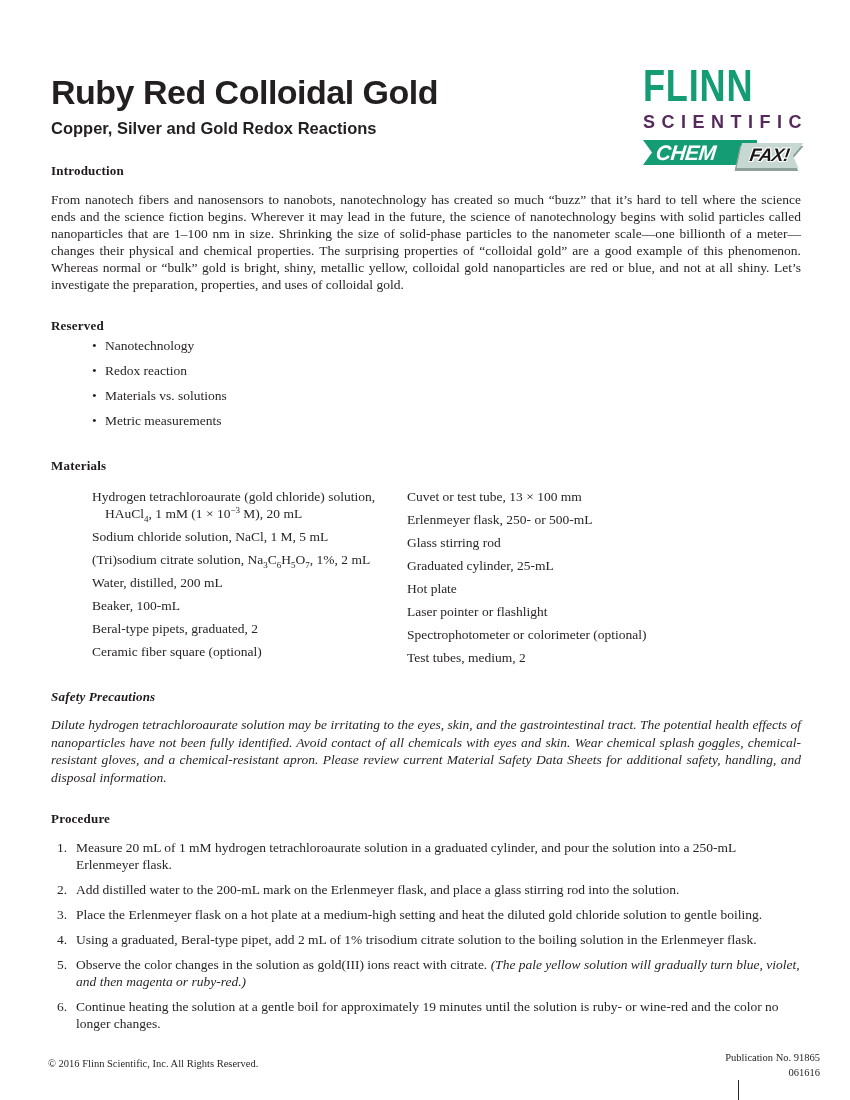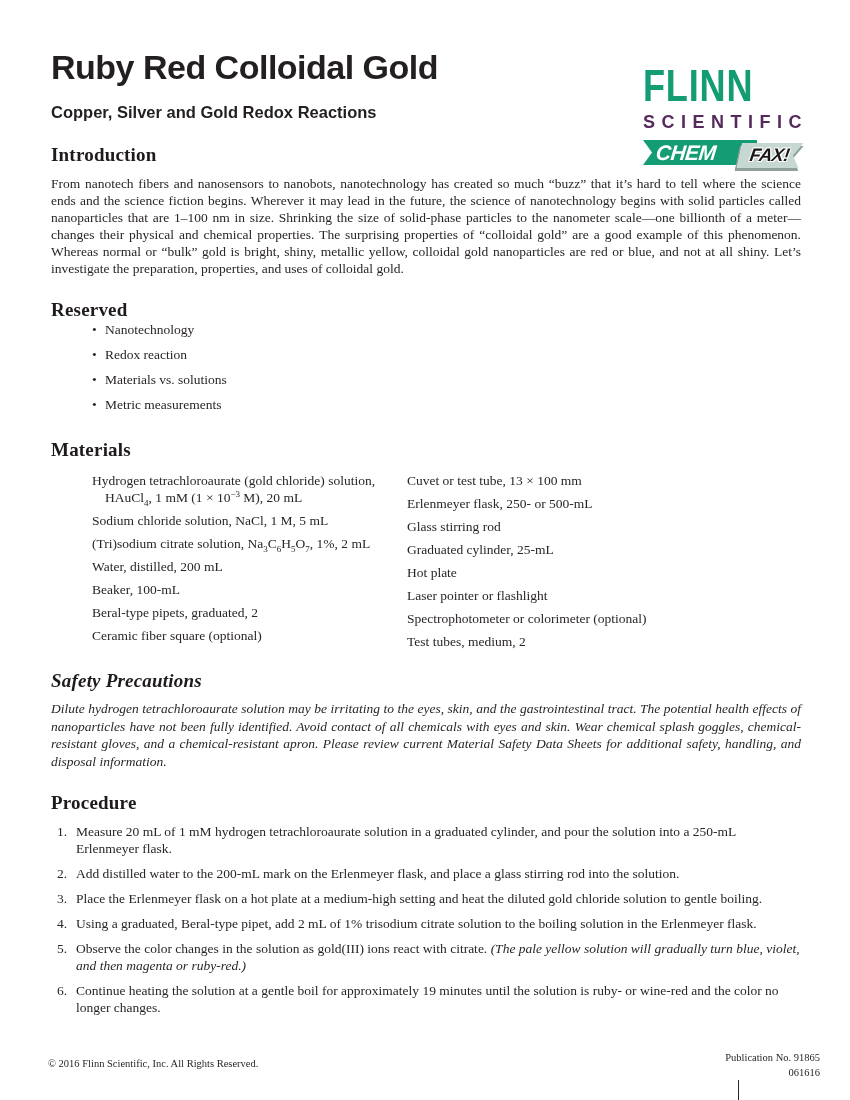--- a/index.html
+++ b/index.html
@@ -1,29 +1,29 @@
 <!DOCTYPE html>
 <html style="--green: #149c74; --purple: #562a5c; --ribbonGray: #c7d7d1; --ribbonShadow: #8fa09a;"><head>
 <meta charset="utf-8">
 <style>
   html,body { margin:0; padding:0; background:#ffffff; }
   .page {
     position:relative; width:850px; height:1100px; margin:0 auto;
     background:#ffffff; color:#2a2526; overflow:hidden;
     font-family:"Liberation Serif", serif;
   }
-  .content { padding:48px 49px 0 51px; }
+  .content { padding:73px 49px 0 51px; }
 
   
   .doc-title {
     margin:0; color:#231f20; font-family:"Liberation Sans", sans-serif;
     font-size:34px; line-height:38px; font-weight:700; letter-spacing:-0.5px;
   }
   .doc-subtitle {
-    margin-top:17px; color:#231f20; font-family:"Liberation Sans", sans-serif;
+    margin-top:8px; color:#231f20; font-family:"Liberation Sans", sans-serif;
     font-size:16.5px; font-weight:700;
   }
 
   
   .logo { position:absolute; top:65px; left:643px; width:170px; }
   .flinn {
     color:var(--green,#149c74); font-family:"Liberation Sans", sans-serif;
     font-weight:700; font-size:44px; line-height:42px; letter-spacing:1px;
     transform:scaleX(0.82); transform-origin:left center; white-space:nowrap;
   }
@@ -55,21 +55,21 @@
     display:flex; align-items:center; justify-content:center;
   }
   .fax-text {
     font-family:"Liberation Sans", sans-serif; font-style:italic; font-weight:700;
     font-size:18px; color:#1b1718; letter-spacing:-0.5px; transform:skewX(3deg);
     text-shadow:1px 1px 0 #fff, -1px -1px 0 #fff, 1px -1px 0 #fff, -1px 1px 0 #fff;
   }
 
   
   .sec-heading {
-    margin:0; color:#1f1a1b; font-weight:700; font-size:19px; line-height:22px;
+    margin:0; color:#1f1a1b; font-weight:700; font-size:13px; line-height:22px;
     letter-spacing:0.2px;
   }
   .sec-heading.italic { font-style:italic; }
   .mt-intro   { margin-top:22px; }
   .mt-section { margin-top:22px; }
   .body-text { margin:9px 0 0 0; font-size:13.5px; line-height:17px; text-align:justify; }
   .body-text.italic { font-style:italic; line-height:17.5px; }
 
   
   .concept-columns { display:flex; padding-left:41px;flex-direction:column; }

